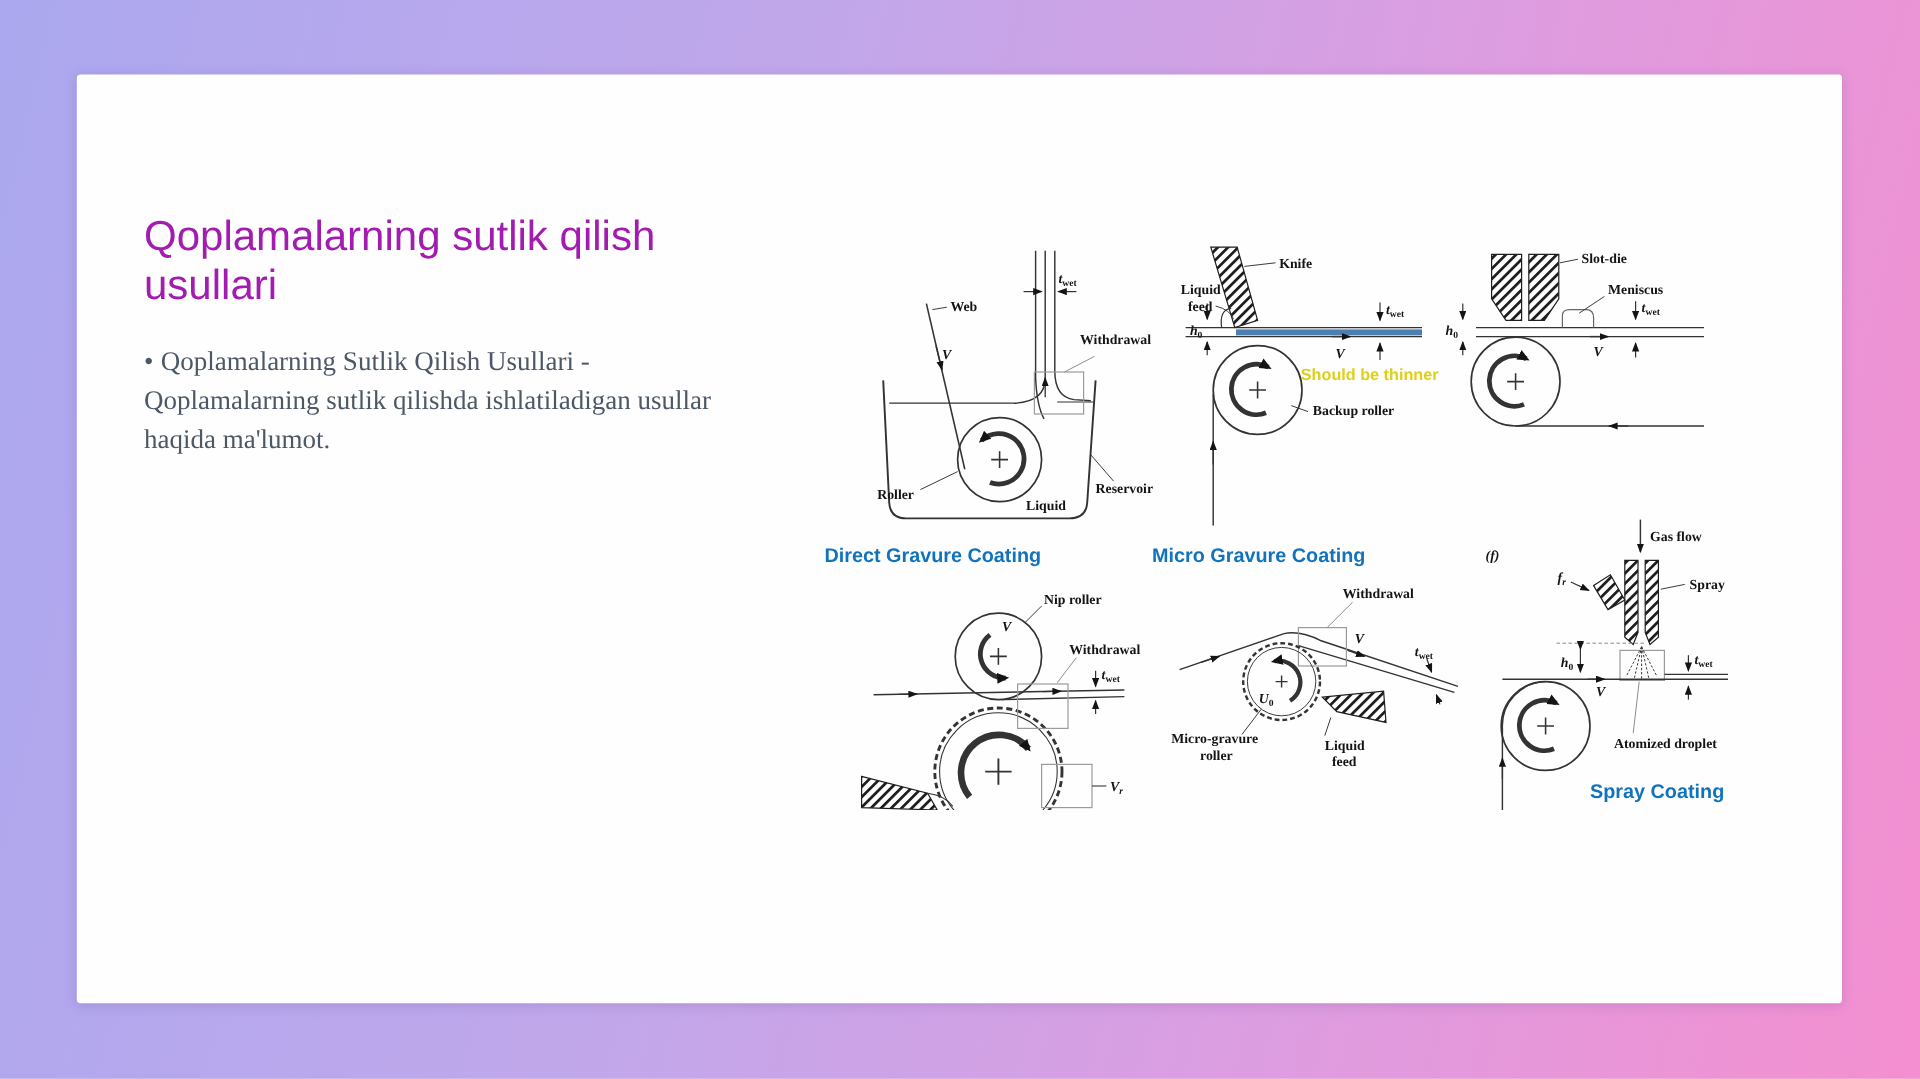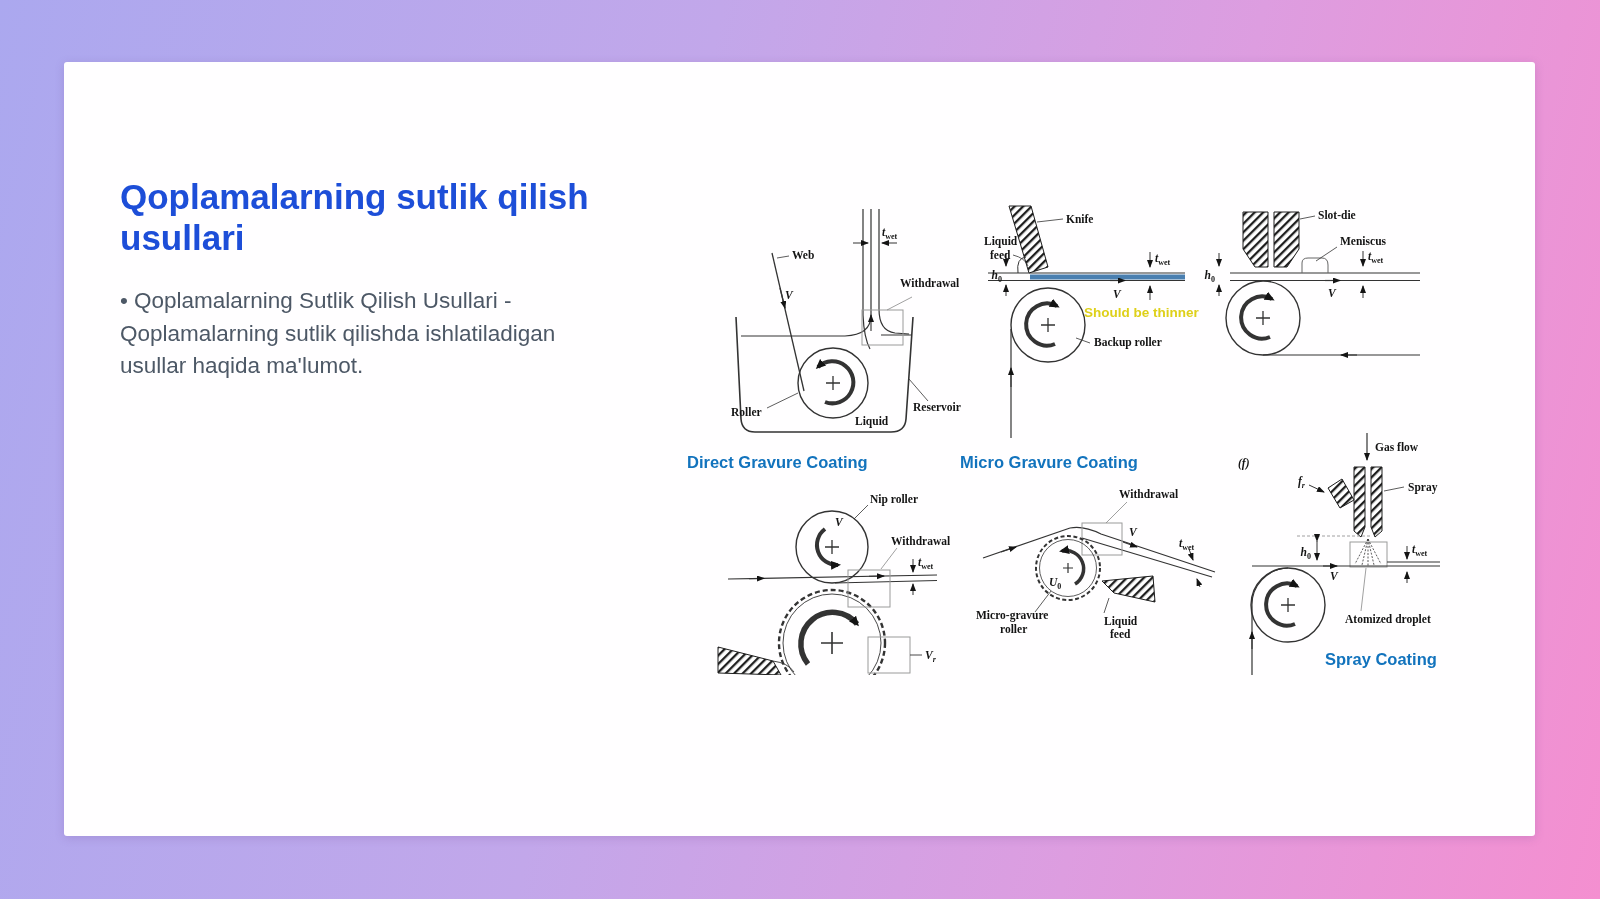--- a/index.html
+++ b/index.html
@@ -8,25 +8,25 @@
     background:linear-gradient(103deg,#aba8ef 0%,#c2a7ea 40%,#dd9de0 70%,#f48fd0 100%);
     font-family:"Liberation Sans",sans-serif;
   }
   .card{
     position:absolute;left:64px;top:62px;width:1471px;height:774px;
     background:#fffeff;border-radius:3px;
     box-shadow:0 2px 10px rgba(110,70,150,.22);
   }
   .textcol{position:absolute;left:56px;top:114px;width:482px;}
   .title{
-    font-size:35px;line-height:41px;font-weight:700;color:#1d4ed8;
+    font-size:35px;line-height:41px;font-weight:400;color:#a21caf;
     margin:0 0 27px 0;letter-spacing:0;
   }
   .bullet{
-    font-size:22.5px;line-height:32.5px;color:#4d5866;margin:0 0 18px 0;
+    font-size:22.5px;line-height:32.5px;color:#4d5866;margin:0 0 18px 0;font-family:Liberation Serif, serif;
   }
   .bullet .glyph{margin-right:6px;}
   .figure{position:absolute;left:621px;top:133px;width:765px;height:480px;}
   svg .dlbl{font-family:"Liberation Serif",serif;font-weight:bold;font-size:11.5px;fill:#141414;}
   svg .it{font-style:italic;}
   svg .sub{font-size:8px;}
   svg .cap{font-family:"Liberation Sans",sans-serif;font-weight:bold;font-size:16.5px;fill:#1273bd;}
   svg .note{font-family:"Liberation Sans",sans-serif;font-weight:bold;font-size:13.5px;fill:#ded01a;}
 </style>
 </head>

